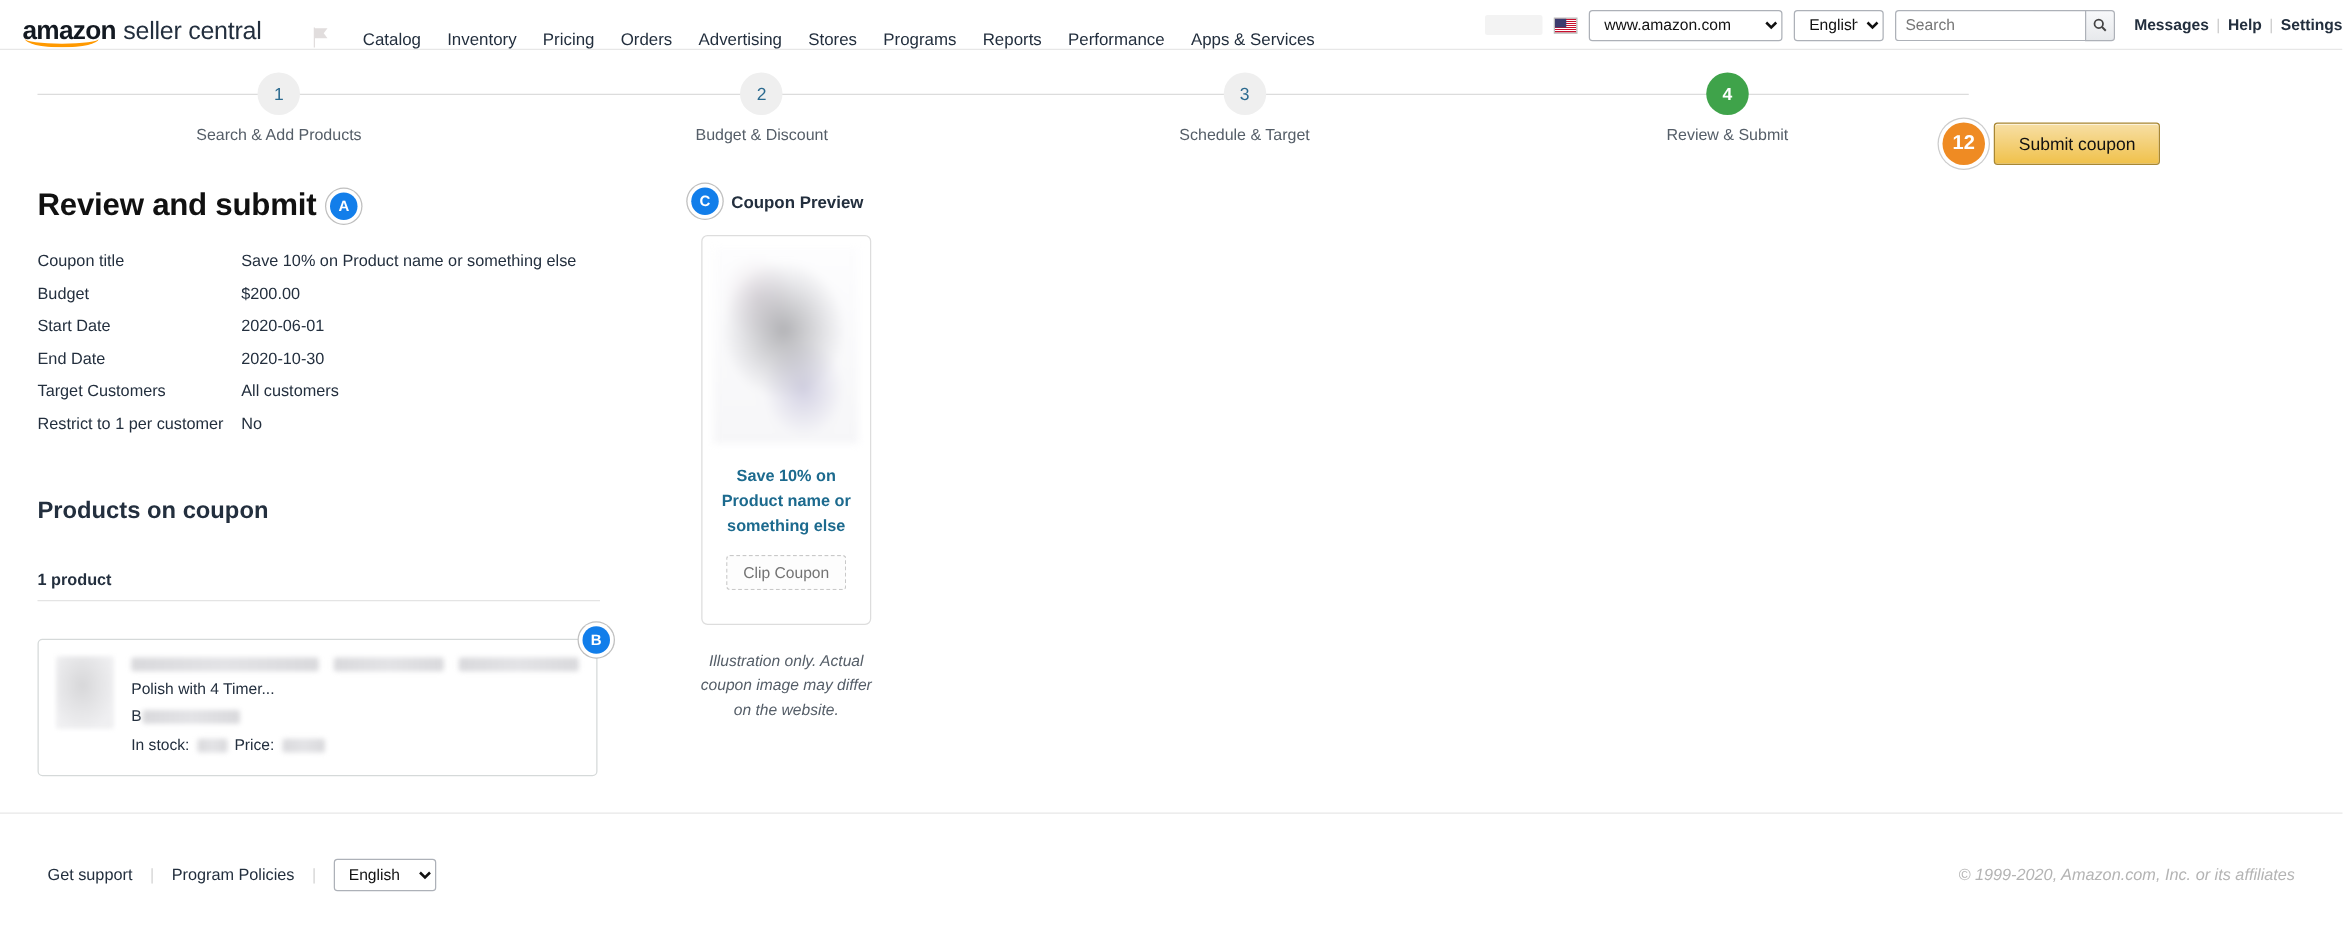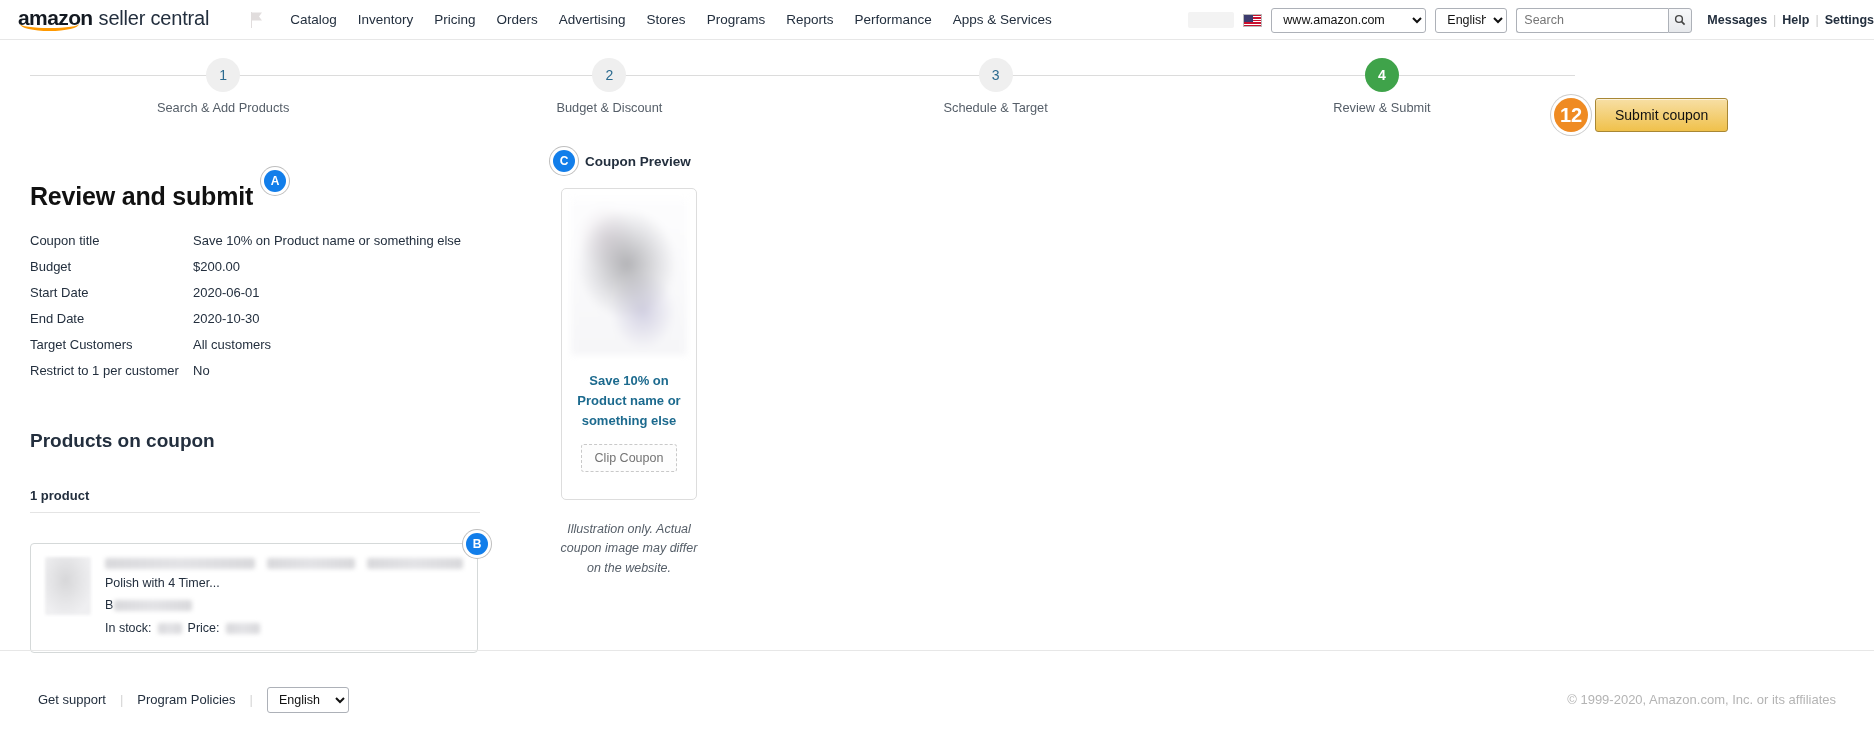--- a/index.html
+++ b/index.html
@@ -9,21 +9,21 @@
     background: #ffffff;
     color: #111111;
     overflow: hidden;
   }
 
   
   .topnav {
     height: 40px;
     border-bottom: 1px solid #e7e7e7;
     display: flex;
-    align-items: center;
+    align-items: flex-end;
     padding: 0 10px 0 18px;
     position: relative;
     background: #fff;
   }
   .brand { display: flex; align-items: flex-end; margin-right: 18px; line-height: 1; }
   .brand-logo {
     font-size: 21px; font-weight: bold; color: #131921;
     letter-spacing: -0.6px; position: relative; padding-bottom: 4px;
   }
   .brand-logo .smile {
@@ -93,40 +93,40 @@
   .step.active .step-bubble { background: #3fa34a; color: #fff; font-weight: bold; }
   .step-label { margin-top: 8px; font-size: 12.8px; color: #555e68; white-space: nowrap; }
 
   .submit-area {
     position: absolute; right: 20px; top: 58px; width: 300px;
     display: flex; flex-direction: column; align-items: flex-start;
   }
   .submit-row { display: flex; align-items: center; }
   .badge12 {
     width: 34px; height: 34px; border-radius: 50%; background: #ef8b23;
-    color: #fff; font-size: 20px; font-weight: bold; display: flex;
+    color: #fff; font-size: 16px; font-weight: bold; display: flex;
     align-items: center; justify-content: center;
     box-shadow: 0 0 0 3px #fff, 0 0 0 4px #ccc; margin-right: 7px; z-index: 3;
   }
   .submit-btn {
     background: linear-gradient(#f7dfa5,#f0c14b); border: 1px solid #a88734;
     border-radius: 3px; padding: 8px 19px; font-size: 14px; color: #111;
     cursor: pointer; font-family: "Liberation Sans", sans-serif;
     box-shadow: inset 0 1px 0 rgba(255,255,255,.6);
   }
   .terms {
     margin-top: 12px; margin-left: 41px; font-size: 12.5px; color: #555e68;
     line-height: 1.6; width: 252px;
   }
   .terms a { color: #0066c0; text-decoration: none; }
 
   
   .main { position: relative; padding: 0 30px; }
   .page-title-row { display: flex; align-items: center; gap: 11px; margin-bottom: 22px; }
-  .page-title { font-size: 25px; font-weight: bold; color: #111; letter-spacing: -0.2px; margin-top: 32px; }
+  .page-title { font-size: 25px; font-weight: bold; color: #111; letter-spacing: -0.2px; }
 
   .marker {
     width: 22px; height: 22px; border-radius: 50%; background: #127eea; color: #fff;
     font-size: 12px; font-weight: bold; display: inline-flex; align-items: center;
     justify-content: center; box-shadow: 0 0 0 3px #fff, 0 0 0 4px #bfbfbf;
     flex: none;
   }
 
   .summary { font-size: 13px; color: #232f3e; }
   .summary-row { display: flex; margin-bottom: 11px; }
@@ -197,21 +197,21 @@
     display: flex; align-items: center;
   }
   .footer-left { display: flex; align-items: center; gap: 14px; font-size: 13px; }
   .footer-left a { color: #232f3e; text-decoration: none; }
   .footer-left .divider { color: #d5d5d5; }
   .sel-footer {
     height: 26px; width: 82px; border: 1px solid #adb1b8; border-radius: 3px;
     background: #fff; font-family: "Liberation Sans", sans-serif;
     font-size: 12.5px; padding: 0 4px 0 7px; color: #111;
   }
-  .copyright { margin-left: auto; font-size: 13px; color: #b4b4b4; }
+  .copyright { margin-left: auto; font-size: 13px; color: #b4b4b4; font-style: italic; }
 </style>
 </head>
 <body>
 
 <div class="topnav">
   <div class="brand">
     <span class="brand-logo">
       <span>amazon</span>
       <span class="smile"></span>
     </span>

